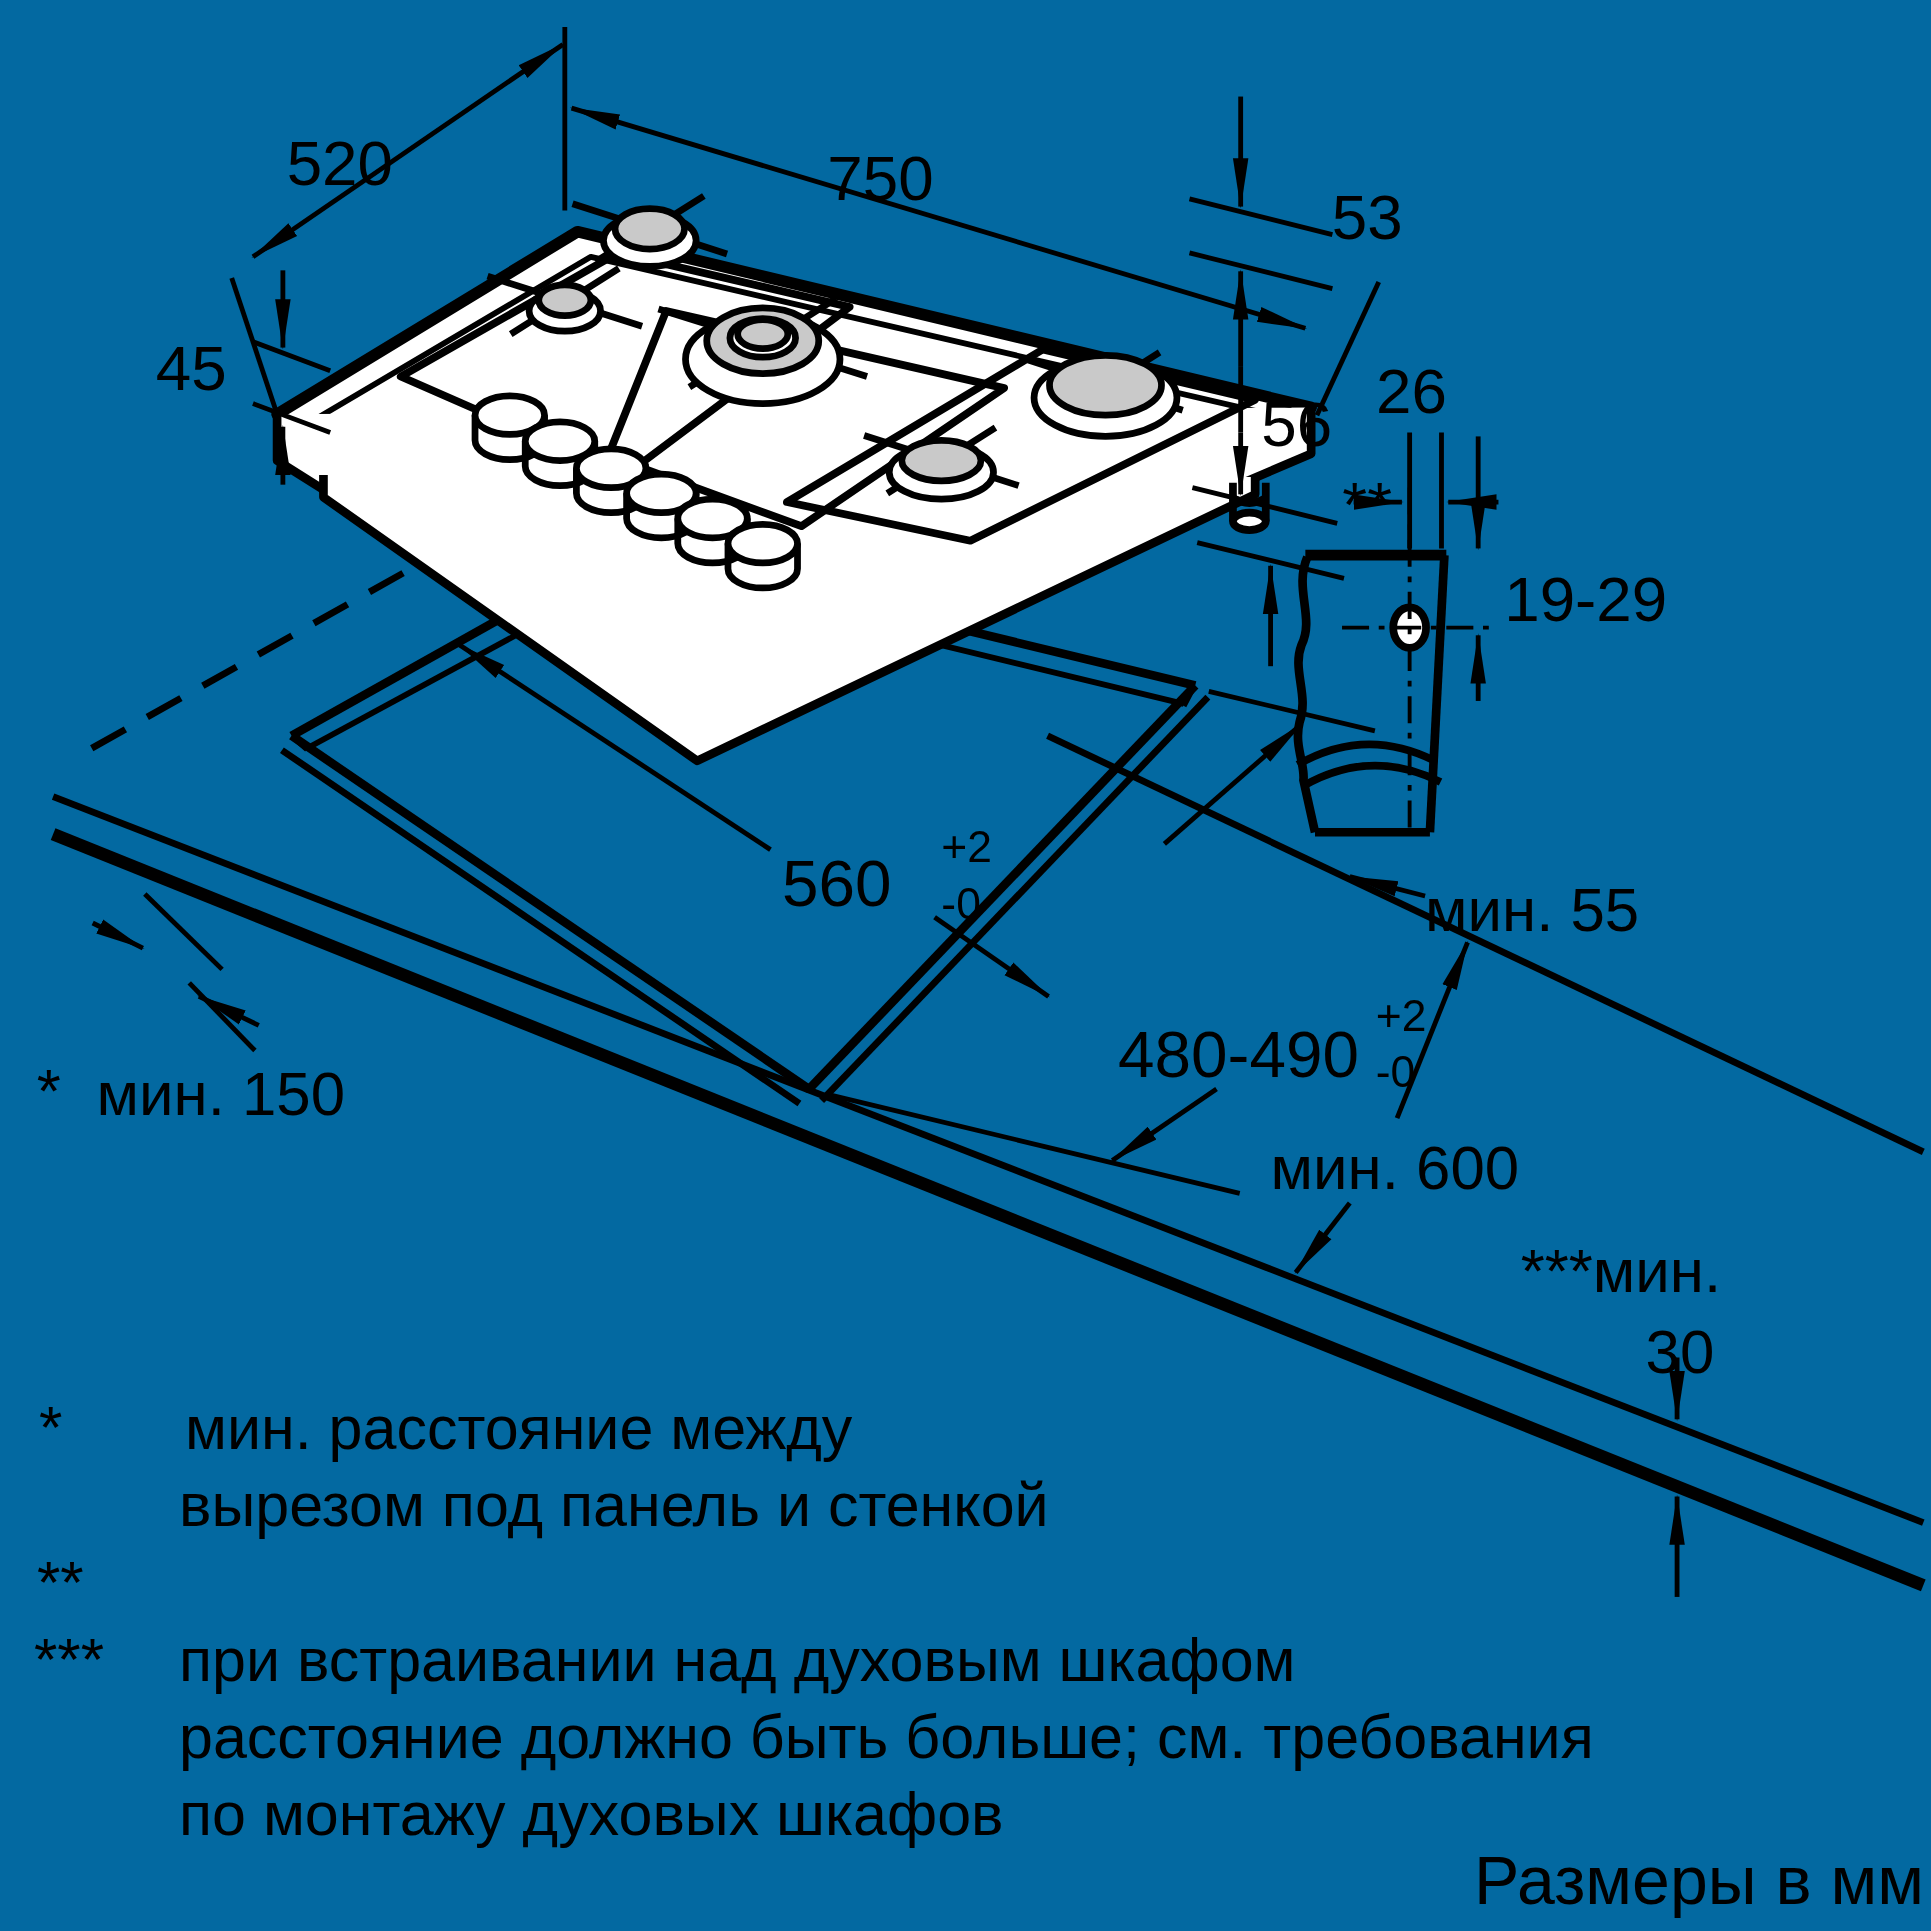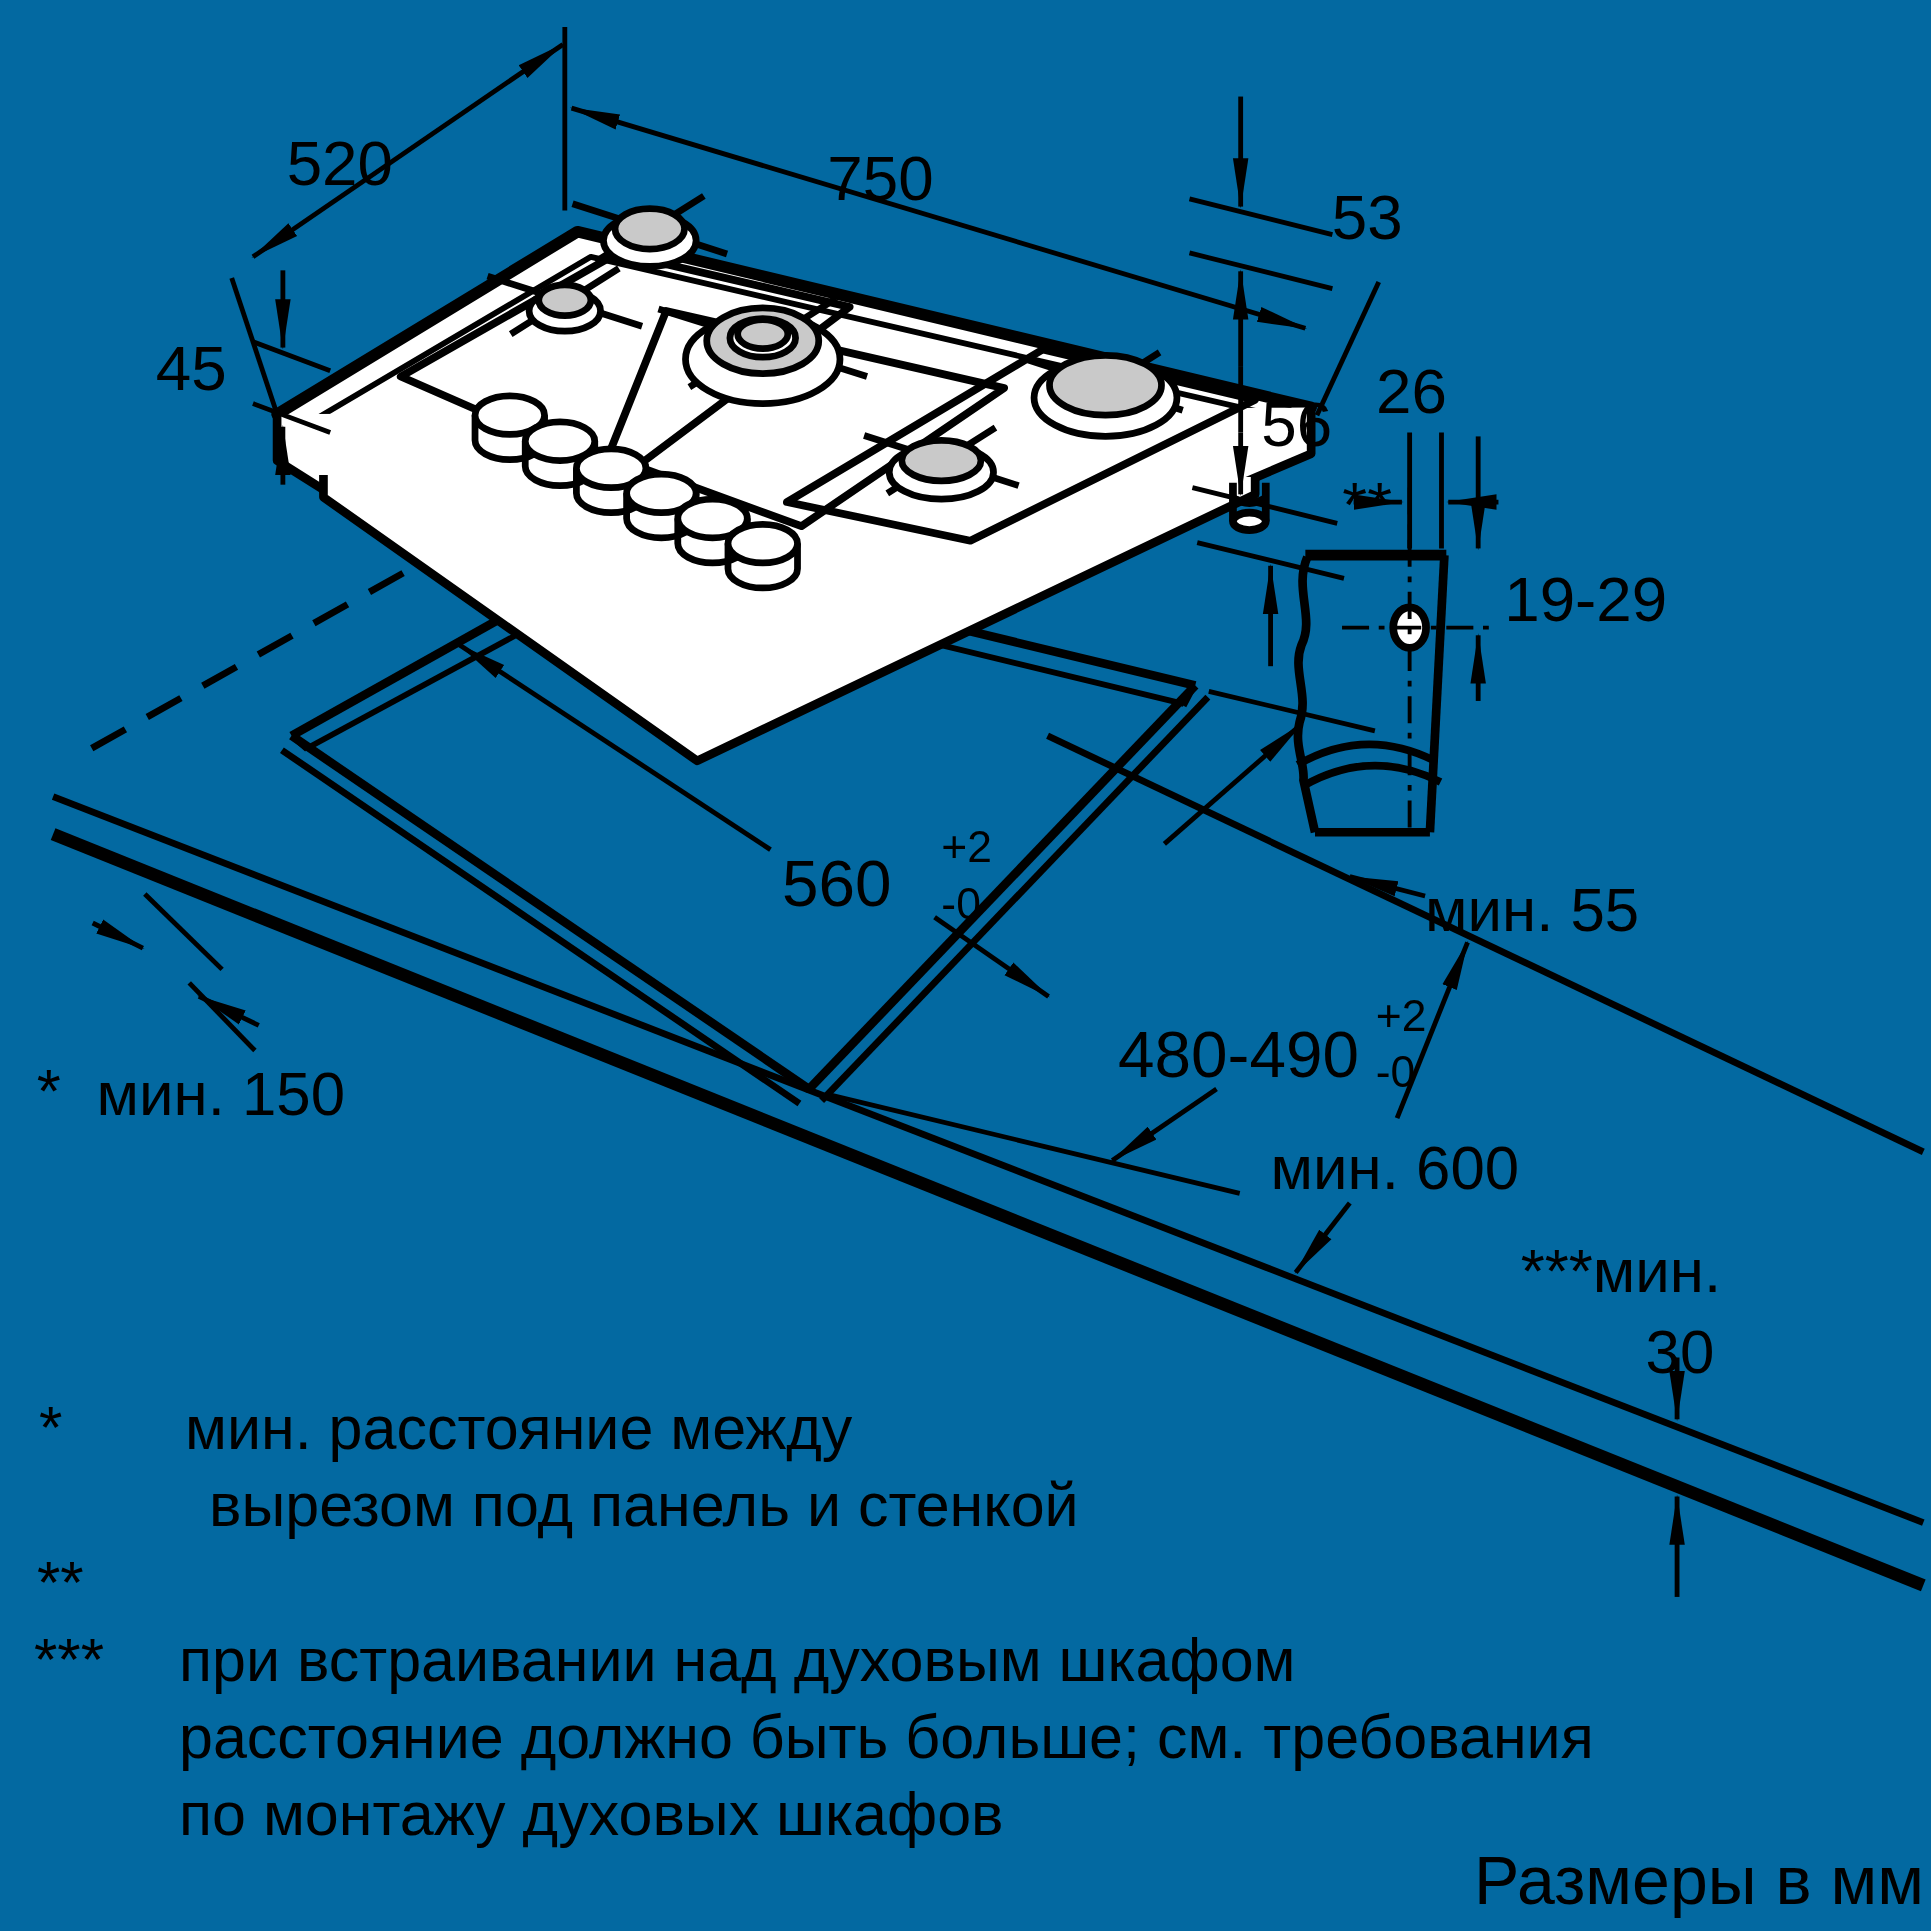--- a/index.html
+++ b/index.html
@@ -189,21 +189,21 @@
     <text class="minlbl" x="100" y="1155">мин. 150</text>
     <text class="minlbl" x="1316" y="1232">мин. 600</text>
     <text class="minlbl" x="1575" y="1338">***мин.</text>
     <text class="minlbl" x="1740" y="1422" text-anchor="middle">30</text>
   </g>
 </svg>
 
   <div class="footnotes">
     <div class="fn-marker" style="left:39px;top:1398px;">*</div>
     <div class="fn-line" style="top:1398px;margin-left:6px;">мин. расстояние между</div>
-    <div class="fn-line" style="top:1475px;margin-left:30px;">вырезом под панель и стенкой</div>
+    <div class="fn-line" style="top:1475px;">вырезом под панель и стенкой</div>
     <div class="fn-marker" style="left:37px;top:1553px;">**</div>
     <div class="fn-marker" style="left:34px;top:1630px;">***</div>
     <div class="fn-line" style="top:1630px;text-align:center;">при встраивании над духовым шкафом</div>
     <div class="fn-line" style="top:1784px;">по монтажу духовых шкафов</div>
     <div class="fn-line" style="top:1707px;">расстояние должно быть больше; см. требования</div>
     <div class="units">Размеры в мм</div>
   </div>
 
 </div>
 

